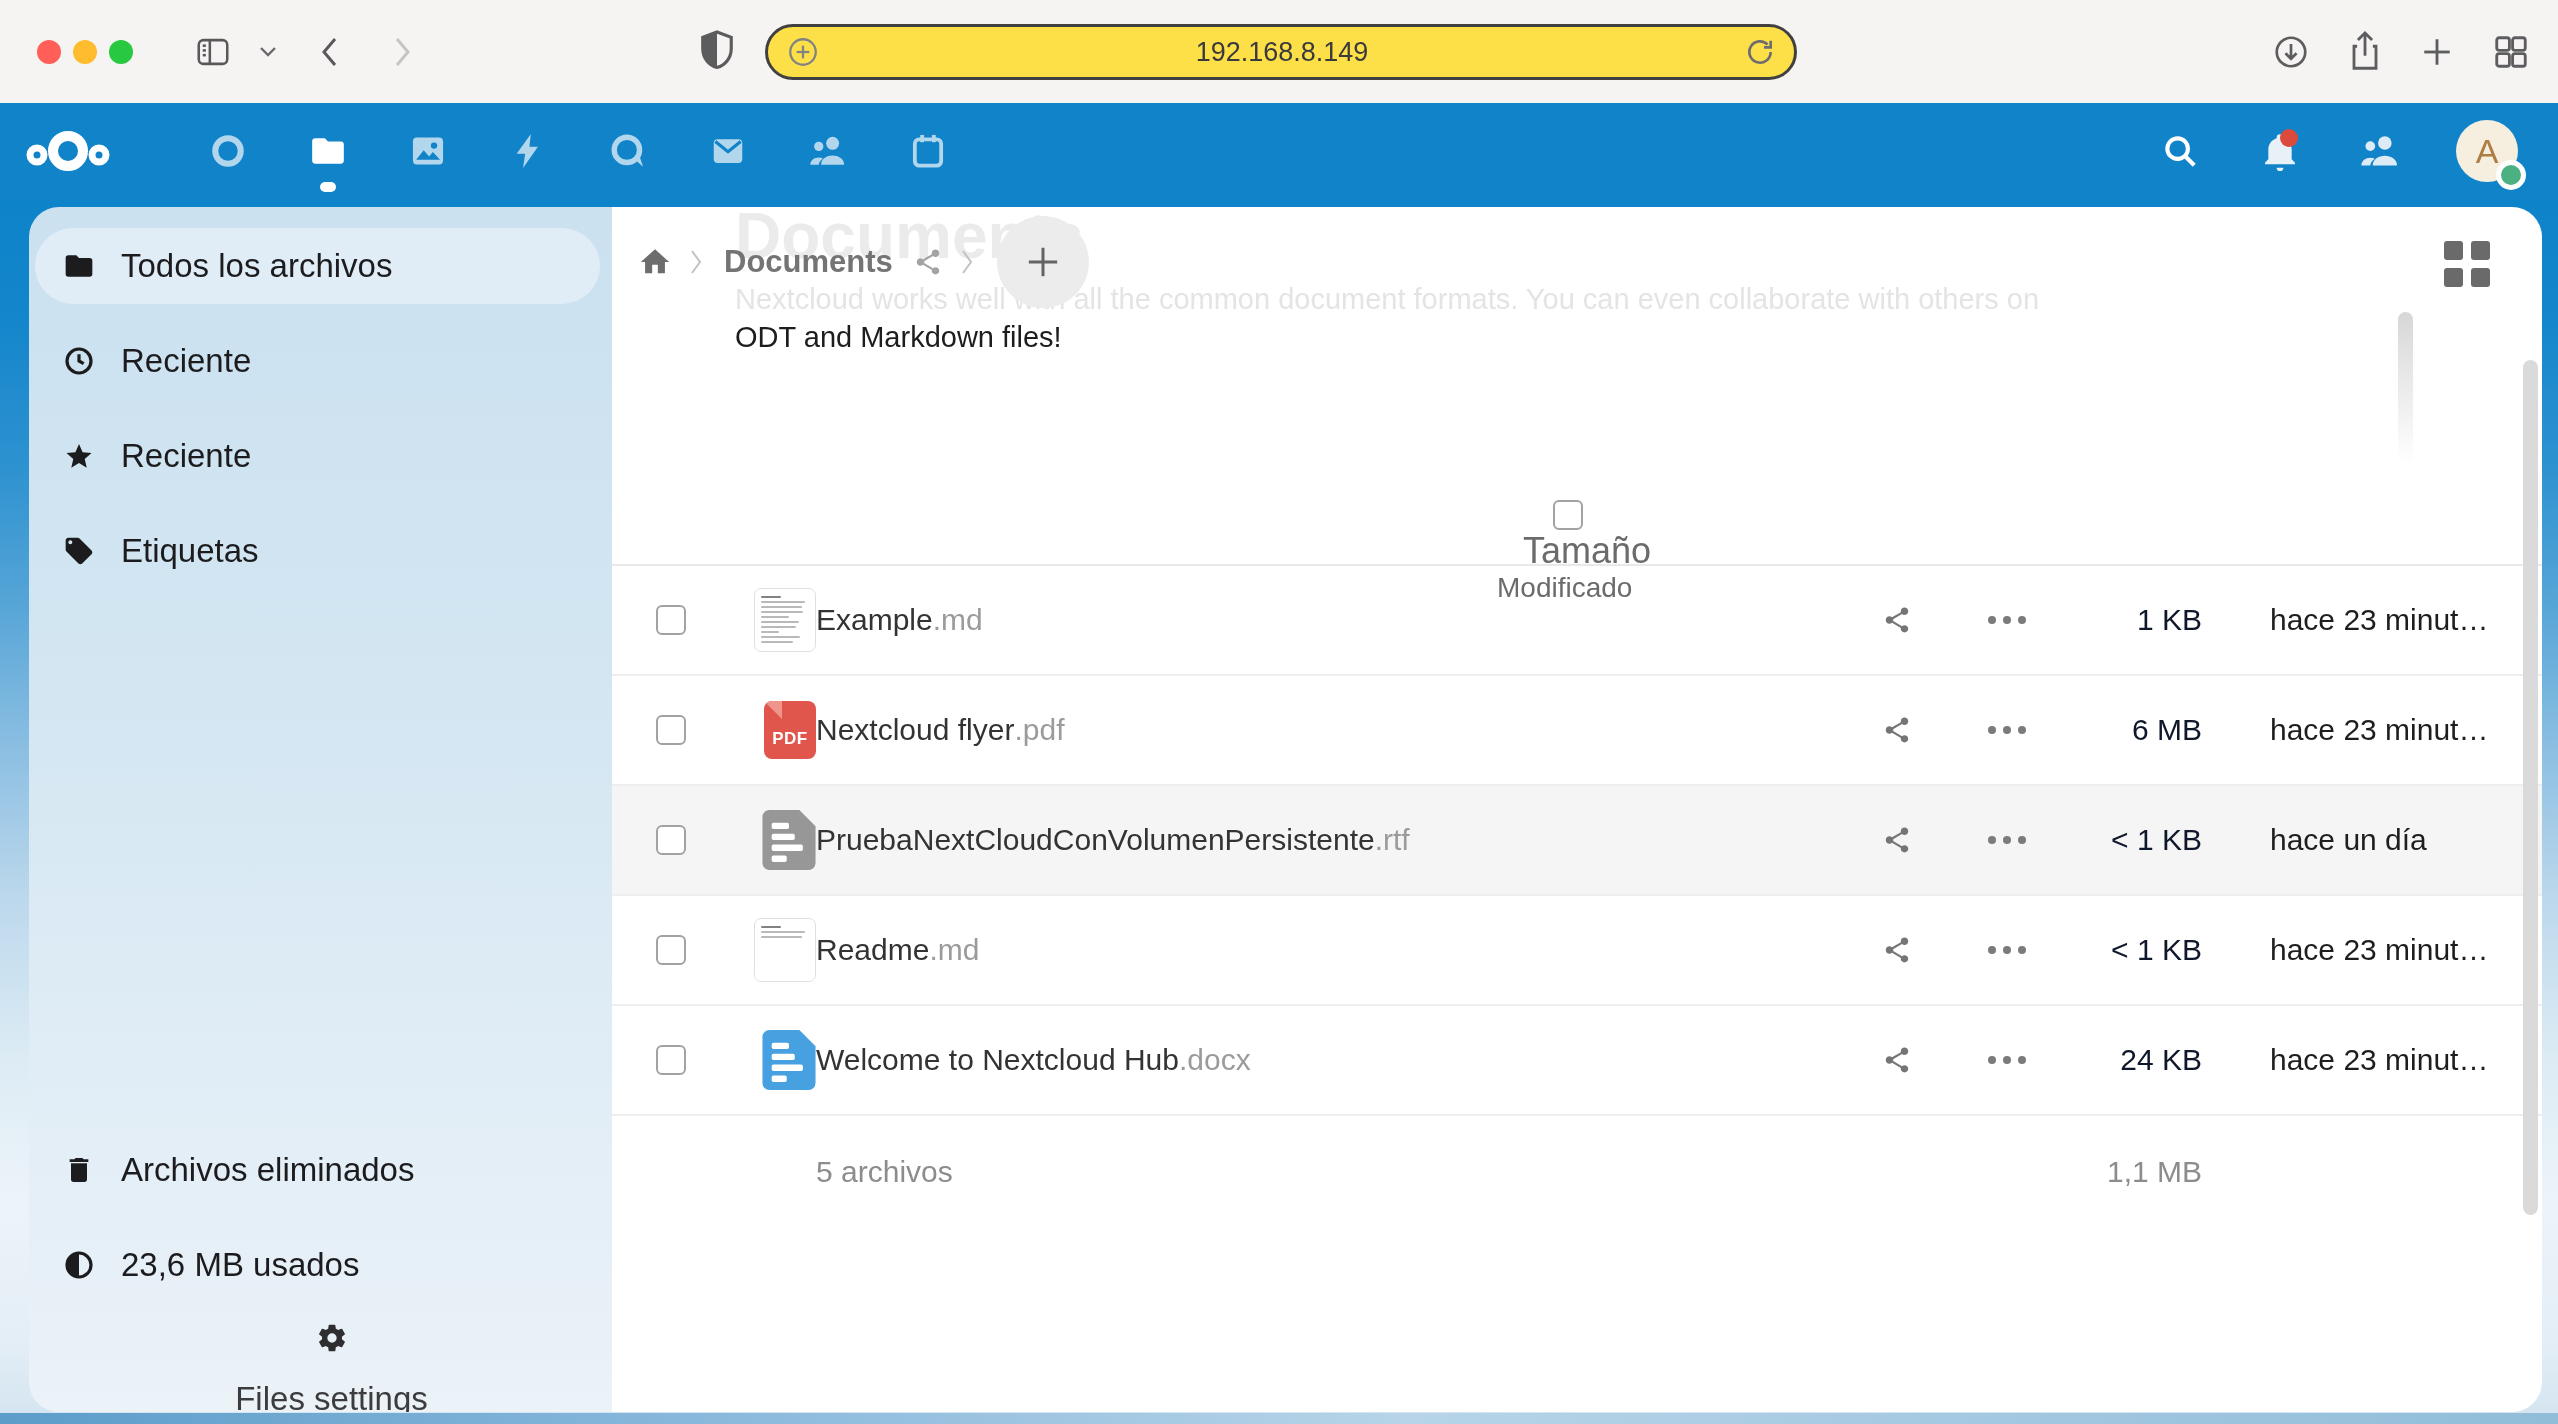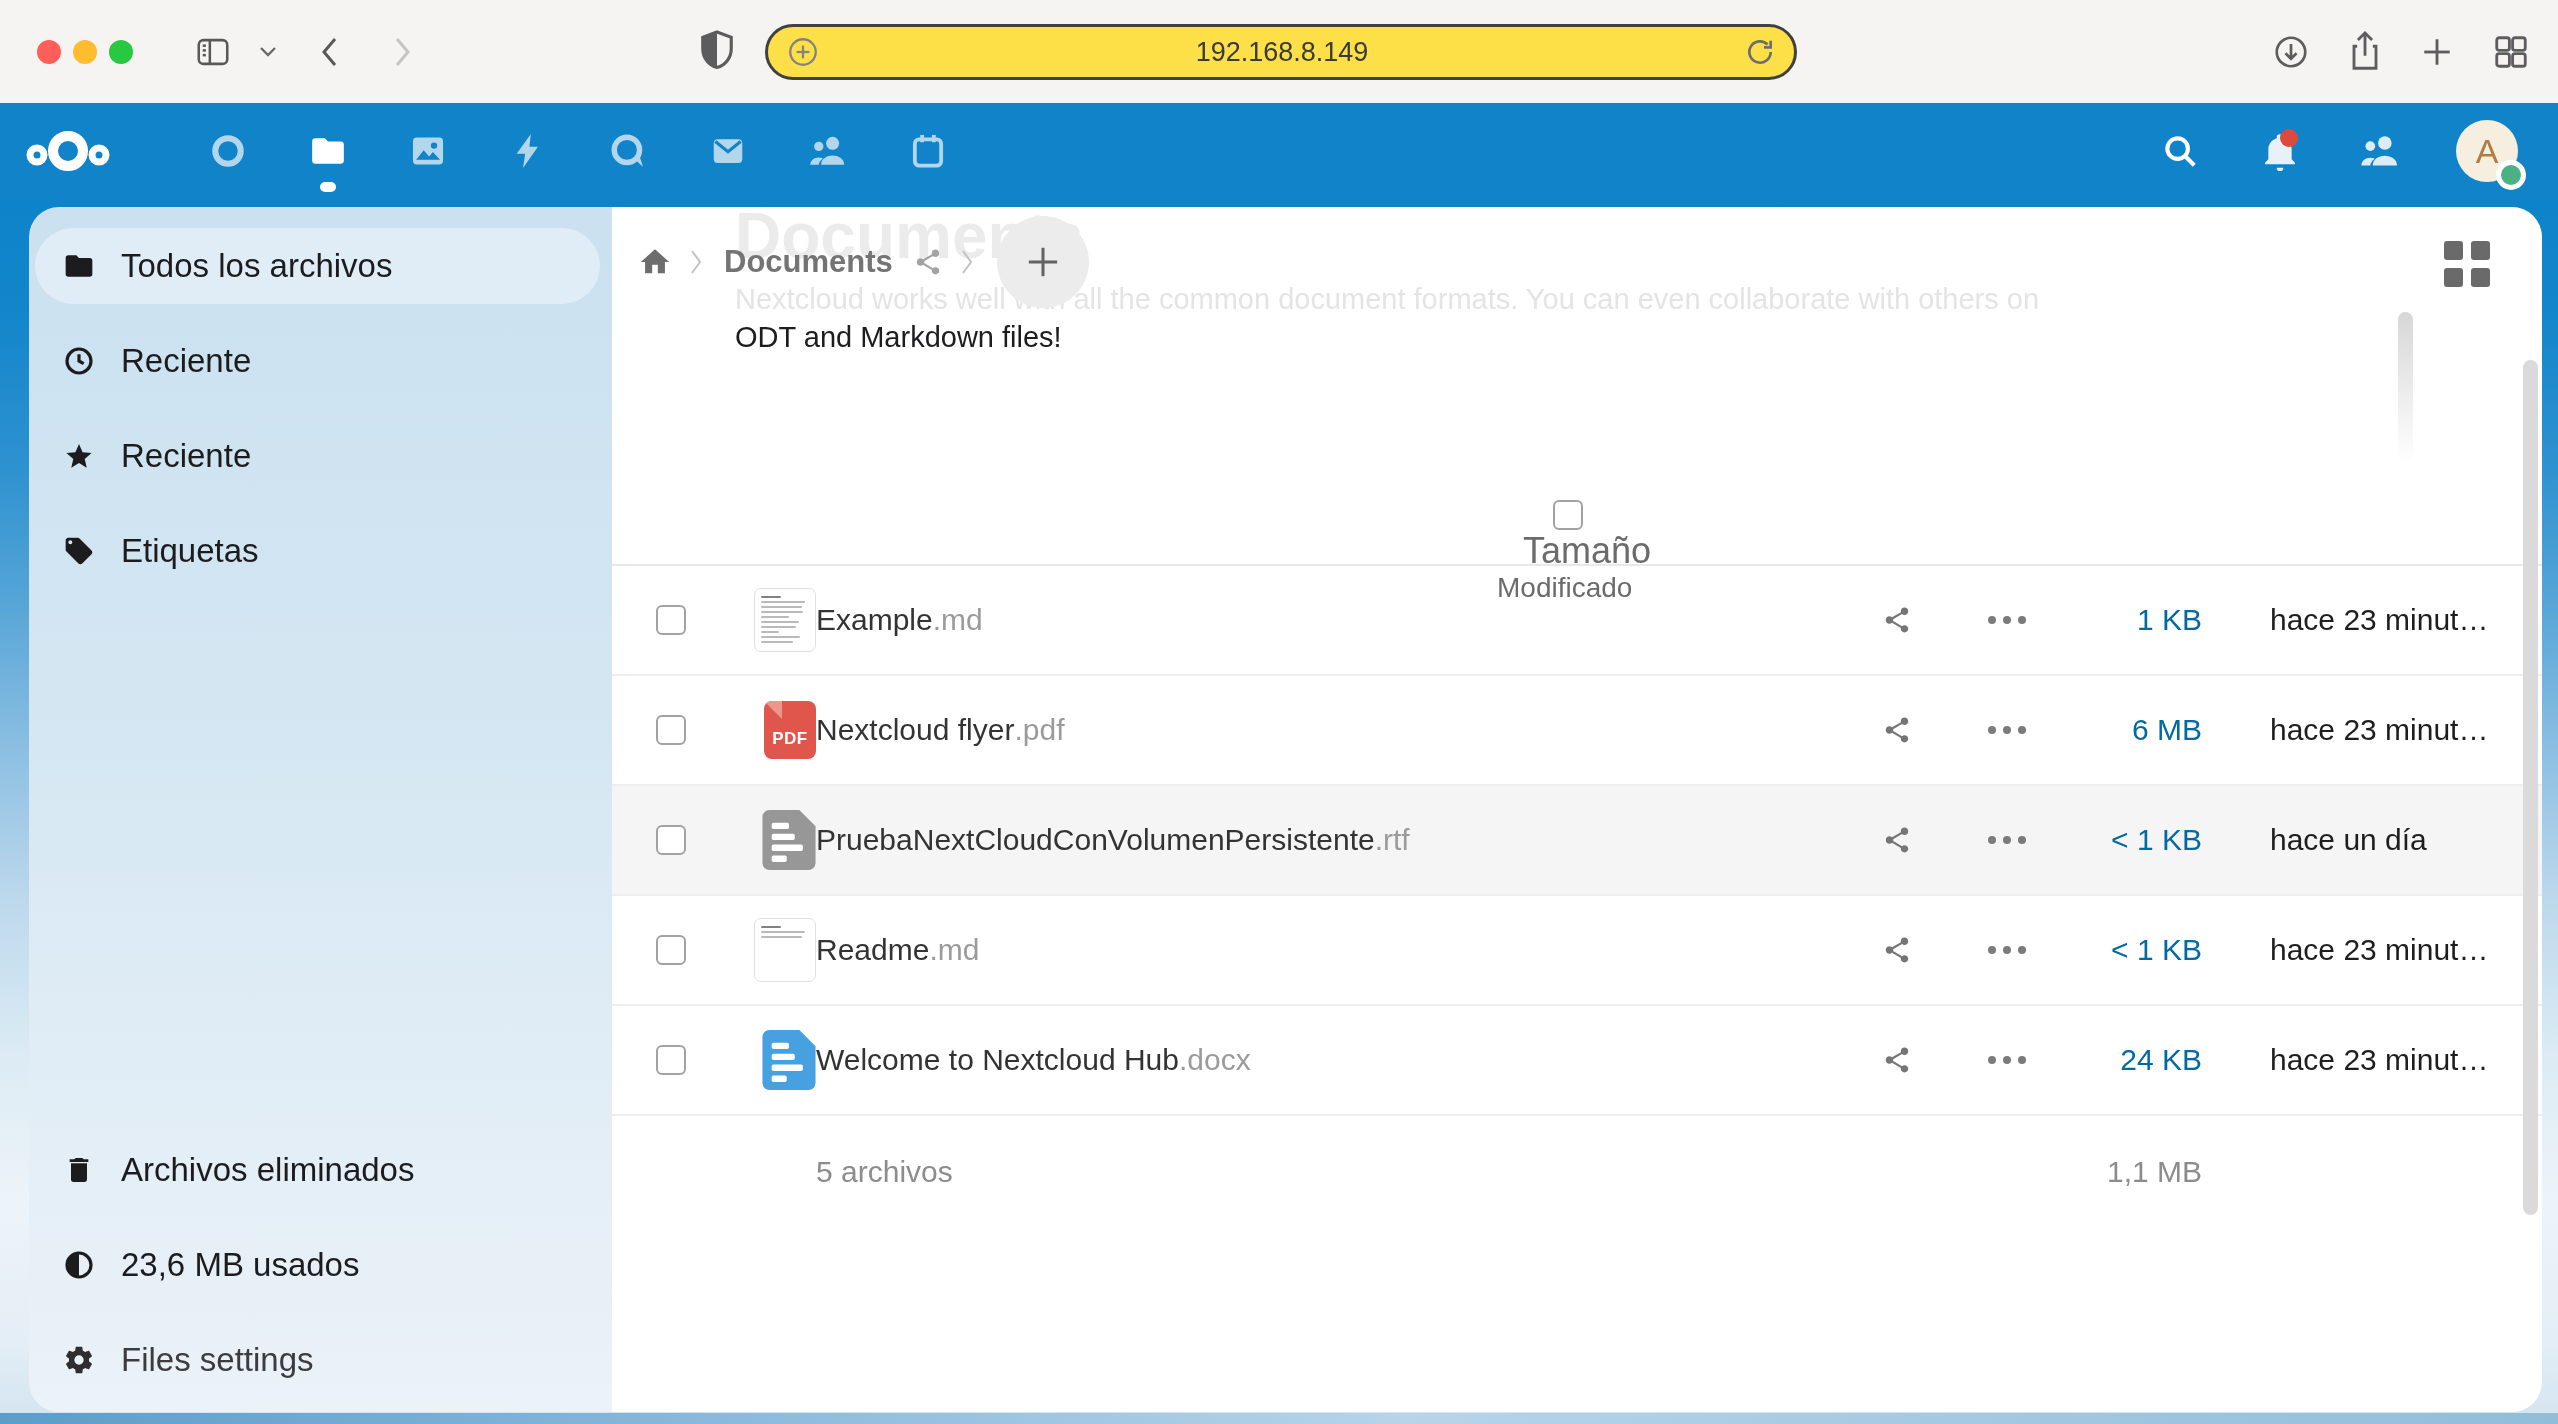--- a/index.html
+++ b/index.html
@@ -36,21 +36,21 @@
   .bodybg::after{content:"";position:absolute;left:0;right:0;bottom:0;height:11px;
     background:linear-gradient(90deg,#5c9dca,#8ab9dc 28%,#b7d4e8 55%,#a3c8e1 78%,#91bdd9);}
 
   .panel{position:absolute;left:29px;top:8px;width:2513px;height:1205px;border-radius:30px;overflow:hidden;display:flex;}
 
   
   .nav{width:583px;flex:none;background:linear-gradient(180deg,#cbe1f0 0%,#d3e6f2 40%,#e1edf6 72%,#ebf2f8 100%);
     display:flex;flex-direction:column;padding:21px 12px 14px 6px;}
   .nav-item{height:76px;border-radius:38px;display:flex;align-items:center;gap:26px;padding-left:28px;margin-bottom:19px;flex:none;}
   .nav-item.active{background:#e0edf7;}
-  .nav-item:last-child{margin-bottom:0;}
+  .nav-item:last-child{margin-bottom:0;flex-direction:column;}
   .nico{width:32px;height:32px;flex:none;}
   .nlabel{font-size:33px;color:#1c1c1e;white-space:nowrap;}
   .nav-spacer{flex:1;}
 
   
   .content{flex:1;position:relative;background:#fff;}
   .ghost-title{position:absolute;left:123px;top:-8px;font-size:64px;font-weight:700;color:rgba(90,90,90,.12);z-index:1;}
   .desc1{position:absolute;left:123px;top:76px;font-size:29px;color:#e4e4e4;white-space:nowrap;z-index:1;}
   .desc2{position:absolute;left:123px;top:114px;font-size:29px;color:#1d1d1f;white-space:nowrap;z-index:2;}
   .crumbs{position:absolute;left:26px;top:0;height:110px;display:flex;align-items:center;gap:16px;z-index:3;}
@@ -69,21 +69,21 @@
   .frow{height:110px;border-bottom:2px solid #eeeeee;}
   .frow.hl{background:#f5f5f5;}
   .sumrow{height:112px;font-size:30px;color:#8c8c8c;}
   .col-check{width:56px;flex:none;}
   .cbx{display:block;width:30px;height:30px;border:2px solid #a2a2a2;border-radius:6px;background:#fff;}
   .col-icon{width:104px;flex:none;display:flex;justify-content:flex-end;align-items:center;}
   .col-name{flex:1;min-width:0;display:flex;align-items:center;font-size:30px;color:#333;white-space:nowrap;overflow:hidden;}
   .col-name .fext{color:#9b9b9b;font-style:normal;}
   .sorter{margin-left:14px;}
   .col-share,.col-dots{width:110px;flex:none;display:flex;justify-content:center;}
-  .col-size{width:140px;flex:none;text-align:right;font-size:30px;color:#0369a1;white-space:nowrap;}
+  .col-size{width:140px;flex:none;text-align:right;font-size:30px;color:#0f172a;white-space:nowrap;}
   .col-mod{width:304px;flex:none;padding-left:68px;font-size:30px;color:#1e1e1e;white-space:nowrap;overflow:hidden;}
   .dots{display:flex;gap:7px;}
   .dots i{width:8px;height:8px;border-radius:50%;background:#7b7b7b;}
 
   
   .thumb{width:62px;height:64px;background:#fff;border:1px solid #e0e0e0;border-radius:7px;padding:7px 6px;
     display:flex;flex-direction:column;gap:3px;overflow:hidden;}
   .thumb s{display:block;height:2px;background:#b9b9b9;border-radius:1px;text-decoration:none;flex:none;}
   .thumb s:nth-child(1){width:42%;background:#828282;}
   .thumb s:nth-child(2){width:92%;}.thumb s:nth-child(3){width:86%;}

